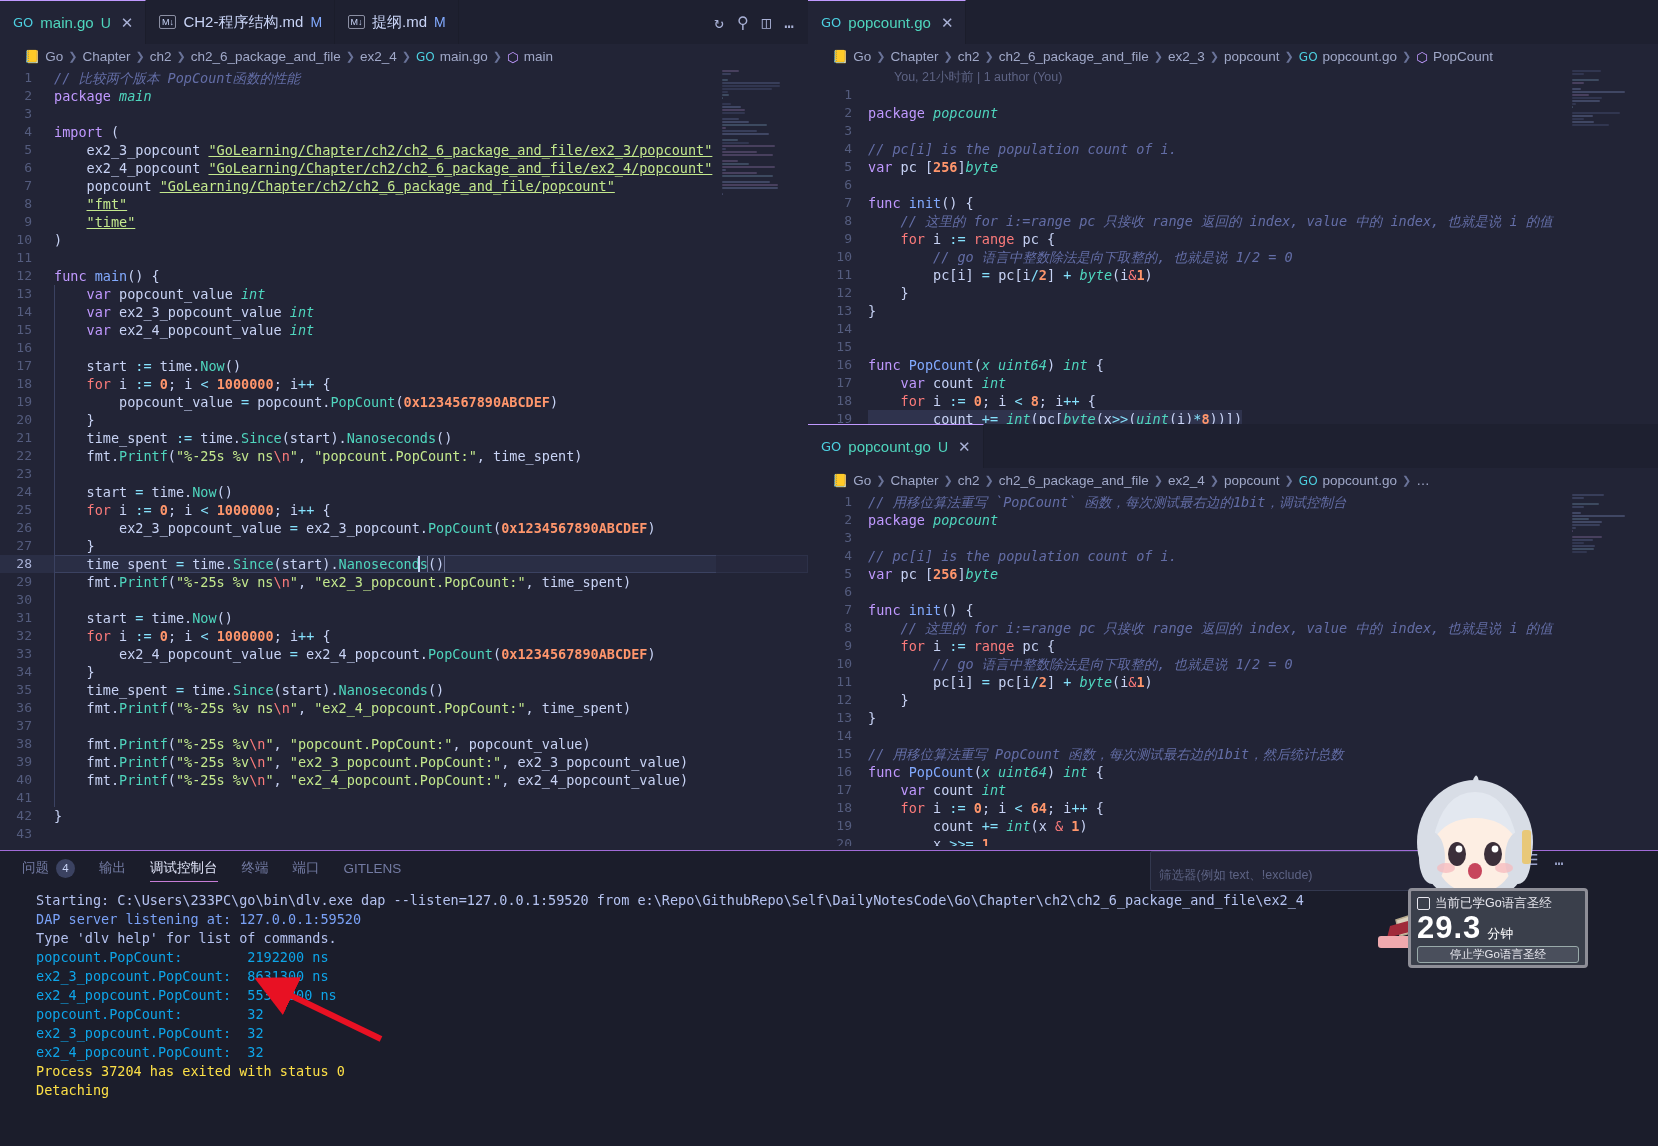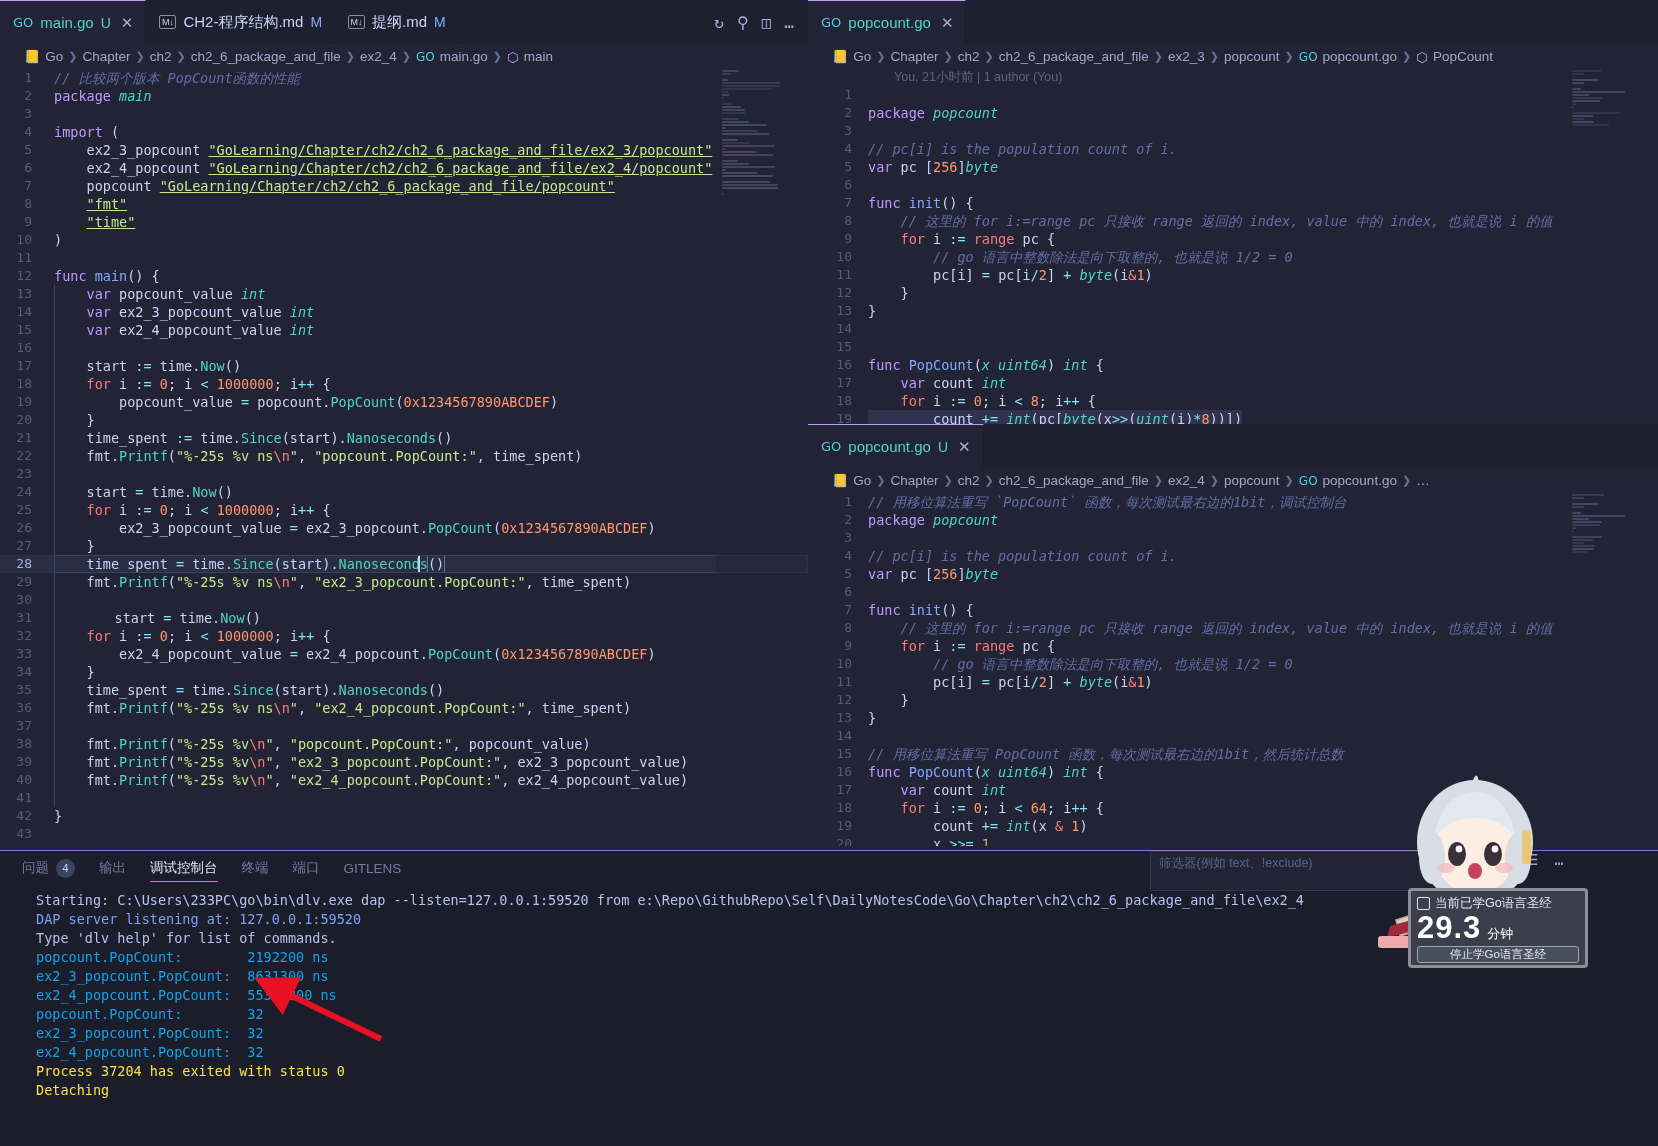--- a/index.html
+++ b/index.html
@@ -66,21 +66,21 @@
   .cur-row .src { box-shadow: none; }
   .cur-line-box { position:absolute; left:54px; right:0; height:18px; border:1px solid #3b4261; pointer-events:none;}
 
   
   .cmt { color: #636da6; font-style: italic; }
   .kw  { color: #fc7b7b; }
   .kw2 { color: #c099ff; }
   .typ { color: #4fd6be; font-style: italic; }
   .fn  { color: #82aaff; }
   .str { color: #c3e88d; }
-  .num { color: #ff966c; }
+  .num { color: #ff966c; font-weight: bold; }
   .op  { color: #86e1fc; }
   .pun { color: #c8d3f5; }
   .var { color: #c8d3f5; }
   .prop{ color: #4fd6be; }
   .ul  { text-decoration: underline; text-decoration-color: #c3e88d; }
   .esc { color: #fc7b7b; }
   .brk { outline: 1px solid #6c7394; }
 
   
   .minimap { position: absolute; top: 0; right: 0; width: 92px; height: 100%; background: #222436; opacity: .55; }
@@ -89,21 +89,21 @@
   
   #panel { position: absolute; left: 0; right: 0; bottom: 0; height: 296px; background: #1b1d2b; border-top: 1px solid #a16bd8;}
   .ptabs { display: flex; align-items: center; height: 34px; padding-left: 22px; gap: 24px; }
   .ptab { font-family: "Liberation Sans", sans-serif; font-size: 13.5px; color: #737ba3; position: relative; display:flex; align-items:center; gap:7px; height:34px;}
   .ptab.active { color: #e3e7fb; }
   .ptab.active::after { content:""; position:absolute; left:0; right:0; bottom:3px; height:1.5px; background:#c77dd6; }
   .pbadge { display:inline-flex; align-items:center; justify-content:center; min-width:19px; height:19px; border-radius:50%; background:#3b4261; color:#c8d3f5; font-size:11.5px; }
   .filterbox {
     width: 300px; height: 40px; background: #222436; border: 1px solid #33384f;
     border-radius: 2px; color: #5d6384; font-size: 12.5px;
-    font-family: "Liberation Sans", sans-serif; padding: 0 8px; line-height:22px;
+    font-family: "Liberation Sans", sans-serif; padding: 12px 8px; line-height:22px;
     overflow:hidden; white-space:nowrap;
   }
   .console { padding: 6px 0 0 36px; font-family: "DejaVu Sans Mono", monospace; font-size: 13.5px; }
   .cline { height: 19px; line-height: 19px; white-space: pre; }
   .c-blue { color: #7aa2f7; }
   .c-cyan { color: #0ea5e9; }
   .c-white{ color: #b4c2f0; }
   .c-green{ color: #fde047; }
 
   
@@ -195,21 +195,21 @@
         <div class="row" style="position: relative;"><div class="ln">21</div><div class="src">    <span class="var">time_spent</span> <span class="op">:=</span> <span class="var">time</span><span class="pun">.</span><span class="prop">Since</span><span class="pun">(</span><span class="var">start</span><span class="pun">).</span><span class="prop">Nanoseconds</span><span class="pun">()</span></div><div style="position: absolute; left: 54px; width: 1px; height: 18px; background: rgb(59, 66, 97);"></div></div>
         <div class="row" style="position: relative;"><div class="ln">22</div><div class="src">    <span class="var">fmt</span><span class="pun">.</span><span class="prop">Printf</span><span class="pun">(</span><span class="str">"%-25s %v ns<span class="esc">\n</span>"</span><span class="pun">,</span> <span class="str">"popcount.PopCount:"</span><span class="pun">,</span> <span class="var">time_spent</span><span class="pun">)</span></div><div style="position: absolute; left: 54px; width: 1px; height: 18px; background: rgb(59, 66, 97);"></div></div>
         <div class="row" style="position: relative;"><div class="ln">23</div><div class="src"></div><div style="position: absolute; left: 54px; width: 1px; height: 18px; background: rgb(59, 66, 97);"></div></div>
         <div class="row" style="position: relative;"><div class="ln">24</div><div class="src">    <span class="var">start</span> <span class="op">=</span> <span class="var">time</span><span class="pun">.</span><span class="prop">Now</span><span class="pun">()</span></div><div style="position: absolute; left: 54px; width: 1px; height: 18px; background: rgb(59, 66, 97);"></div></div>
         <div class="row" style="position: relative;"><div class="ln">25</div><div class="src">    <span class="kw">for</span> <span class="var">i</span> <span class="op">:=</span> <span class="num">0</span><span class="pun">;</span> <span class="var">i</span> <span class="op">&lt;</span> <span class="num">1000000</span><span class="pun">;</span> <span class="var">i</span><span class="op">++</span> <span class="pun">{</span></div><div style="position: absolute; left: 54px; width: 1px; height: 18px; background: rgb(59, 66, 97);"></div></div>
         <div class="row" style="position: relative;"><div class="ln">26</div><div class="src">        <span class="var">ex2_3_popcount_value</span> <span class="op">=</span> <span class="var">ex2_3_popcount</span><span class="pun">.</span><span class="prop">PopCount</span><span class="pun">(</span><span class="num">0x1234567890ABCDEF</span><span class="pun">)</span></div><div style="position: absolute; left: 54px; width: 1px; height: 18px; background: rgb(59, 66, 97);"></div></div>
         <div class="row" style="position: relative;"><div class="ln">27</div><div class="src">    <span class="pun">}</span></div><div style="position: absolute; left: 54px; width: 1px; height: 18px; background: rgb(59, 66, 97);"></div></div>
         <div class="row cur-row" style="position: relative;"><div class="ln cur">28</div><div class="src">    <span class="var">time_spent</span> <span class="op">=</span> <span class="var">time</span><span class="pun">.</span><span class="prop">Since</span><span class="pun">(</span><span class="var">start</span><span class="pun">).</span><span class="prop">Nanoseconds</span><span class="pun brk">()</span></div><div style="position: absolute; left: 54px; width: 1px; height: 18px; background: rgb(59, 66, 97);"></div><div class="cur-line-box" style="left: 54px;"></div><div style="position: absolute; left: 418px; top: 1px; width: 2px; height: 16px; background: rgb(200, 211, 245);"></div></div>
         <div class="row" style="position: relative;"><div class="ln">29</div><div class="src">    <span class="var">fmt</span><span class="pun">.</span><span class="prop">Printf</span><span class="pun">(</span><span class="str">"%-25s %v ns<span class="esc">\n</span>"</span><span class="pun">,</span> <span class="str">"ex2_3_popcount.PopCount:"</span><span class="pun">,</span> <span class="var">time_spent</span><span class="pun">)</span></div><div style="position: absolute; left: 54px; width: 1px; height: 18px; background: rgb(59, 66, 97);"></div></div>
         <div class="row" style="position: relative;"><div class="ln">30</div><div class="src"></div><div style="position: absolute; left: 54px; width: 1px; height: 18px; background: rgb(59, 66, 97);"></div></div>
-        <div class="row" style="position: relative; gap: 28px;"><div class="ln">31</div><div class="src">    <span class="var">start</span> <span class="op">=</span> <span class="var">time</span><span class="pun">.</span><span class="prop">Now</span><span class="pun">()</span></div><div style="position: absolute; left: 54px; width: 1px; height: 18px; background: rgb(59, 66, 97);"></div></div>
+        <div class="row" style="position: relative;"><div class="ln">31</div><div class="src">    <span class="var">start</span> <span class="op">=</span> <span class="var">time</span><span class="pun">.</span><span class="prop">Now</span><span class="pun">()</span></div><div style="position: absolute; left: 54px; width: 1px; height: 18px; background: rgb(59, 66, 97);"></div></div>
         <div class="row" style="position: relative;"><div class="ln">32</div><div class="src">    <span class="kw">for</span> <span class="var">i</span> <span class="op">:=</span> <span class="num">0</span><span class="pun">;</span> <span class="var">i</span> <span class="op">&lt;</span> <span class="num">1000000</span><span class="pun">;</span> <span class="var">i</span><span class="op">++</span> <span class="pun">{</span></div><div style="position: absolute; left: 54px; width: 1px; height: 18px; background: rgb(59, 66, 97);"></div></div>
         <div class="row" style="position: relative;"><div class="ln">33</div><div class="src">        <span class="var">ex2_4_popcount_value</span> <span class="op">=</span> <span class="var">ex2_4_popcount</span><span class="pun">.</span><span class="prop">PopCount</span><span class="pun">(</span><span class="num">0x1234567890ABCDEF</span><span class="pun">)</span></div><div style="position: absolute; left: 54px; width: 1px; height: 18px; background: rgb(59, 66, 97);"></div></div>
         <div class="row" style="position: relative;"><div class="ln">34</div><div class="src">    <span class="pun">}</span></div><div style="position: absolute; left: 54px; width: 1px; height: 18px; background: rgb(59, 66, 97);"></div></div>
         <div class="row" style="position: relative;"><div class="ln">35</div><div class="src">    <span class="var">time_spent</span> <span class="op">=</span> <span class="var">time</span><span class="pun">.</span><span class="prop">Since</span><span class="pun">(</span><span class="var">start</span><span class="pun">).</span><span class="prop">Nanoseconds</span><span class="pun">()</span></div><div style="position: absolute; left: 54px; width: 1px; height: 18px; background: rgb(59, 66, 97);"></div></div>
         <div class="row" style="position: relative;"><div class="ln">36</div><div class="src">    <span class="var">fmt</span><span class="pun">.</span><span class="prop">Printf</span><span class="pun">(</span><span class="str">"%-25s %v ns<span class="esc">\n</span>"</span><span class="pun">,</span> <span class="str">"ex2_4_popcount.PopCount:"</span><span class="pun">,</span> <span class="var">time_spent</span><span class="pun">)</span></div><div style="position: absolute; left: 54px; width: 1px; height: 18px; background: rgb(59, 66, 97);"></div></div>
         <div class="row" style="position: relative;"><div class="ln">37</div><div class="src"></div><div style="position: absolute; left: 54px; width: 1px; height: 18px; background: rgb(59, 66, 97);"></div></div>
         <div class="row" style="position: relative;"><div class="ln">38</div><div class="src">    <span class="var">fmt</span><span class="pun">.</span><span class="prop">Printf</span><span class="pun">(</span><span class="str">"%-25s %v<span class="esc">\n</span>"</span><span class="pun">,</span> <span class="str">"popcount.PopCount:"</span><span class="pun">,</span> <span class="var">popcount_value</span><span class="pun">)</span></div><div style="position: absolute; left: 54px; width: 1px; height: 18px; background: rgb(59, 66, 97);"></div></div>
         <div class="row" style="position: relative;"><div class="ln">39</div><div class="src">    <span class="var">fmt</span><span class="pun">.</span><span class="prop">Printf</span><span class="pun">(</span><span class="str">"%-25s %v<span class="esc">\n</span>"</span><span class="pun">,</span> <span class="str">"ex2_3_popcount.PopCount:"</span><span class="pun">,</span> <span class="var">ex2_3_popcount_value</span><span class="pun">)</span></div><div style="position: absolute; left: 54px; width: 1px; height: 18px; background: rgb(59, 66, 97);"></div></div>
         <div class="row" style="position: relative;"><div class="ln">40</div><div class="src">    <span class="var">fmt</span><span class="pun">.</span><span class="prop">Printf</span><span class="pun">(</span><span class="str">"%-25s %v<span class="esc">\n</span>"</span><span class="pun">,</span> <span class="str">"ex2_4_popcount.PopCount:"</span><span class="pun">,</span> <span class="var">ex2_4_popcount_value</span><span class="pun">)</span></div><div style="position: absolute; left: 54px; width: 1px; height: 18px; background: rgb(59, 66, 97);"></div></div>
         <div class="row" style="position: relative;"><div class="ln">41</div><div class="src"></div><div style="position: absolute; left: 54px; width: 1px; height: 18px; background: rgb(59, 66, 97);"></div></div>

